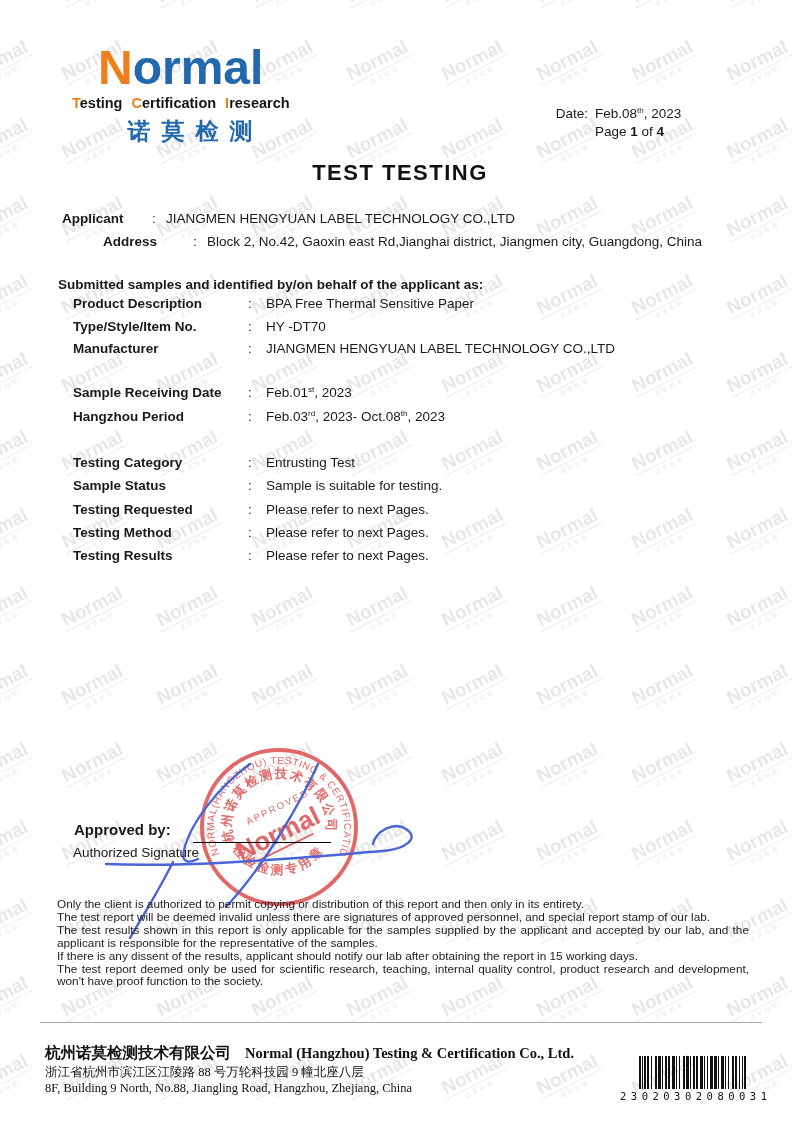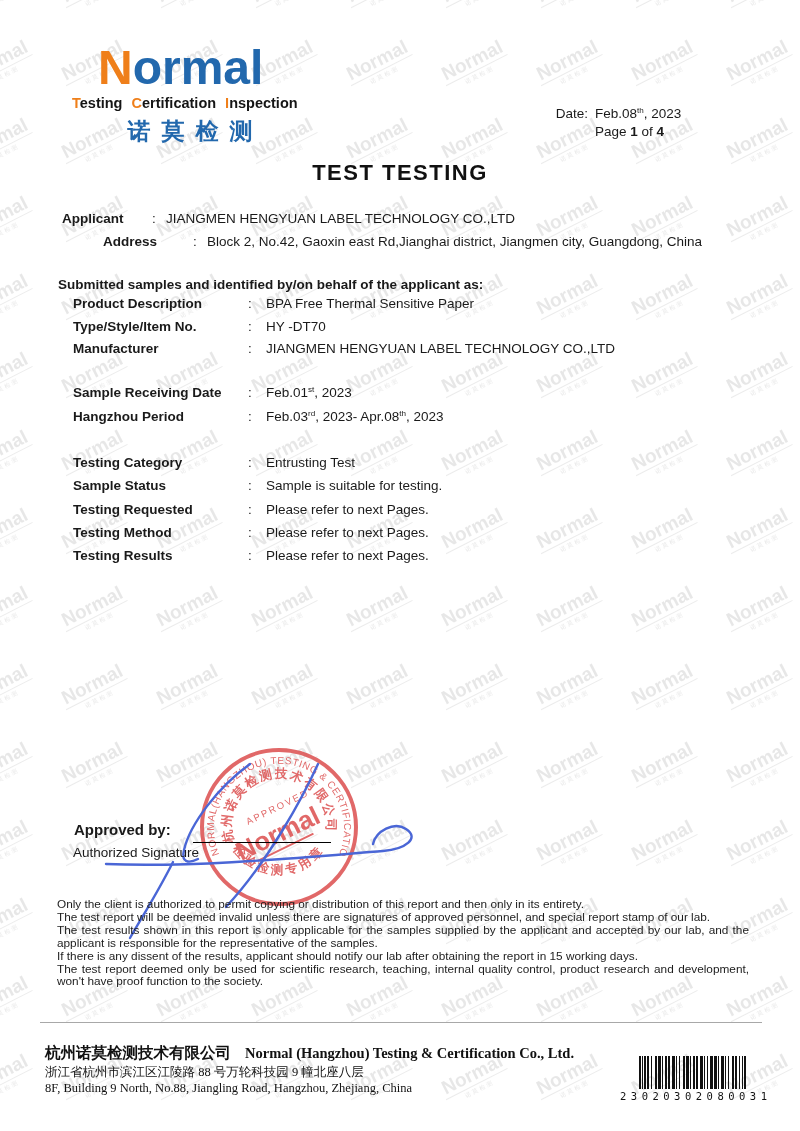--- a/index.html
+++ b/index.html
@@ -640,21 +640,21 @@
       </div>
       <div class="wm" style="left: 725px; top: 1142px;">
         <div class="wm-main">Normal</div>
       </div>
     </div>
 
   <div class="content">
 
     <div class="logo">
       <div class="logo-main"><span class="logo-n">N</span><span class="logo-rest">ormal</span></div>
-      <div class="logo-tagline"><span class="word"><span class="cap">T</span><span>esting</span></span><span class="word"><span class="cap">C</span><span>ertification</span></span><span class="word"><span class="cap">I</span><span>nspection</span></span></div>
+      <div class="logo-tagline"><span class="word"><span class="cap">T</span><span>esting</span></span><span class="word"><span class="cap">C</span><span>ertification</span></span><span class="word"><span class="cap">I</span><span>research</span></span></div>
       <div class="logo-cn">诺莫检测</div>
     </div>
 
     <div class="report-info">
       <div class="ri-row">
         <span class="ri-label">Date:</span>
         <span class="ri-value"><span>Feb.08</span><sup>th</sup><span>, 2023</span></span>
       </div>
       <div class="ri-row">
         <span class="ri-label"></span>
@@ -696,21 +696,21 @@
 
     <div class="fieldblock" id="date-fields">
       <div class="frow">
         <span class="lab">Sample Receiving Date</span>
           <span class="col">:</span>
         <span><span>Feb.01</span><sup>st</sup><span>, 2023</span></span>
       </div>
       <div class="frow">
         <span class="lab">Hangzhou Period</span>
           <span class="col">:</span>
-        <span><span>Feb.03</span><sup>rd</sup><span>, 2023- Apr.08</span><sup>th</sup><span>, 2023</span></span>
+        <span><span>Feb.03</span><sup>rd</sup><span>, 2023- Oct.08</span><sup>th</sup><span>, 2023</span></span>
       </div>
     </div>
 
     <div class="fieldblock" id="testing-fields">
       <div class="frow">
         <span class="lab">Testing Category</span>
           <span class="col">:</span>
           <span>Entrusting Test</span>
       </div>
       <div class="frow">

